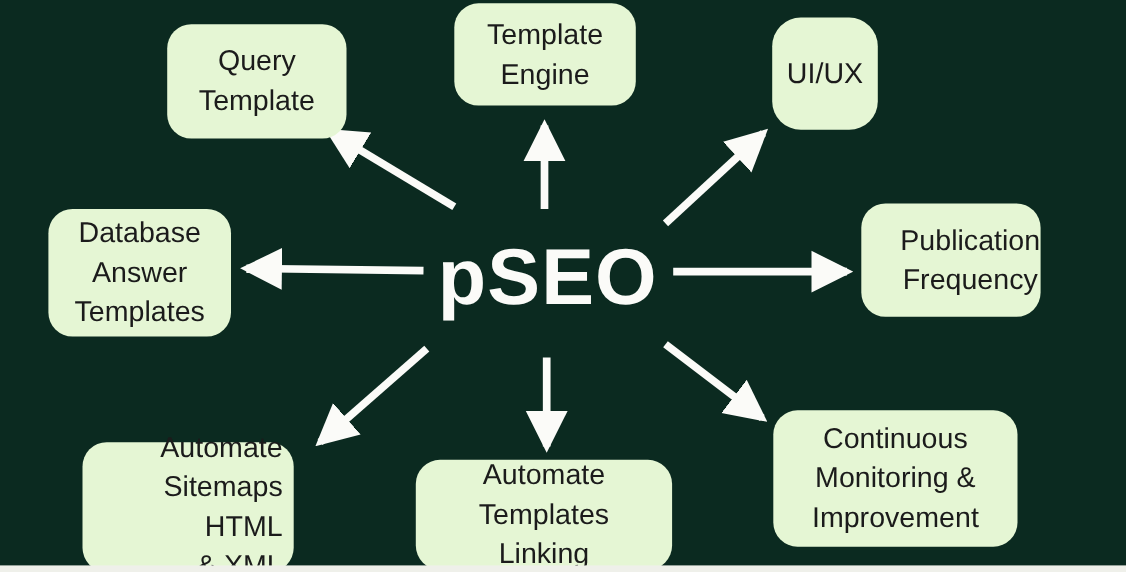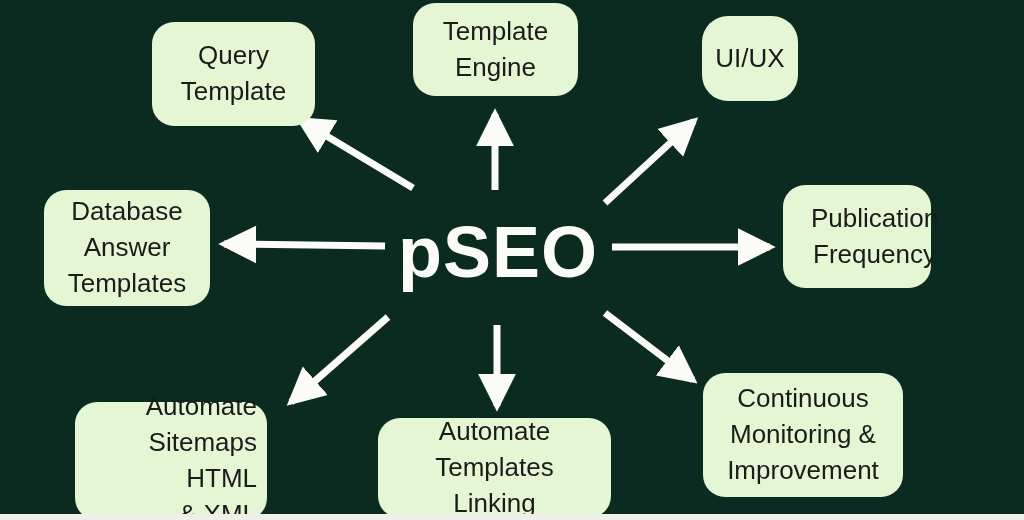--- a/index.html
+++ b/index.html
@@ -38,26 +38,26 @@
   svg.arrows{position:absolute;left:0;top:0;}
   svg.arrows line{stroke:#fbfbf8;stroke-width:7;}
   .bottom-strip{
     position:absolute;left:0;bottom:0;
     width:1024px;height:6px;
     background:#eff0ea;
   }
   
   .n-query        {left:128px; top:22px;  width:163px; height:104px;margin-left:24px;}
   .n-engine       {left:413px; top:3px;   width:165px; height:93px;}
-  .n-uiux         {left:702px; top:16px;  width:96px;  height:85px; border-radius:26px;}
+  .n-uiux         {left:702px; top:16px;  width:96px;  height:102px; border-radius:26px;}
   .n-database     {left:44px;  top:190px; width:166px; height:116px;}
-  .n-publication  {left:783px; top:185px; width:148px; height:103px;padding-left:45px;}
+  .n-publication  {left:783px; top:185px; width:163px; height:103px;padding-left:45px;}
   .n-sitemaps     {left:75px;  top:402px; width:192px; height:118px;text-align:right;}
   .n-internal     {left:378px; top:418px; width:233px; height:100px;}
-  .n-monitoring   {left:703px; top:373px; width:200px; height:124px;}
+  .n-monitoring   {left:703px; top:373px; width:222px; height:124px;}
 </style>
 </head>
 <body>
 
 <div class="canvas">
 
   <svg class="arrows" width="1024" height="520" viewBox="0 0 1024 520">
     <defs>
       <marker id="head" viewBox="0 0 10 10" refX="8.5" refY="5" markerWidth="38" markerHeight="44" orient="auto" markerUnits="userSpaceOnUse">
         <path d="M0,0 L10,5 L0,10 z" fill="#fbfbf8"></path>

